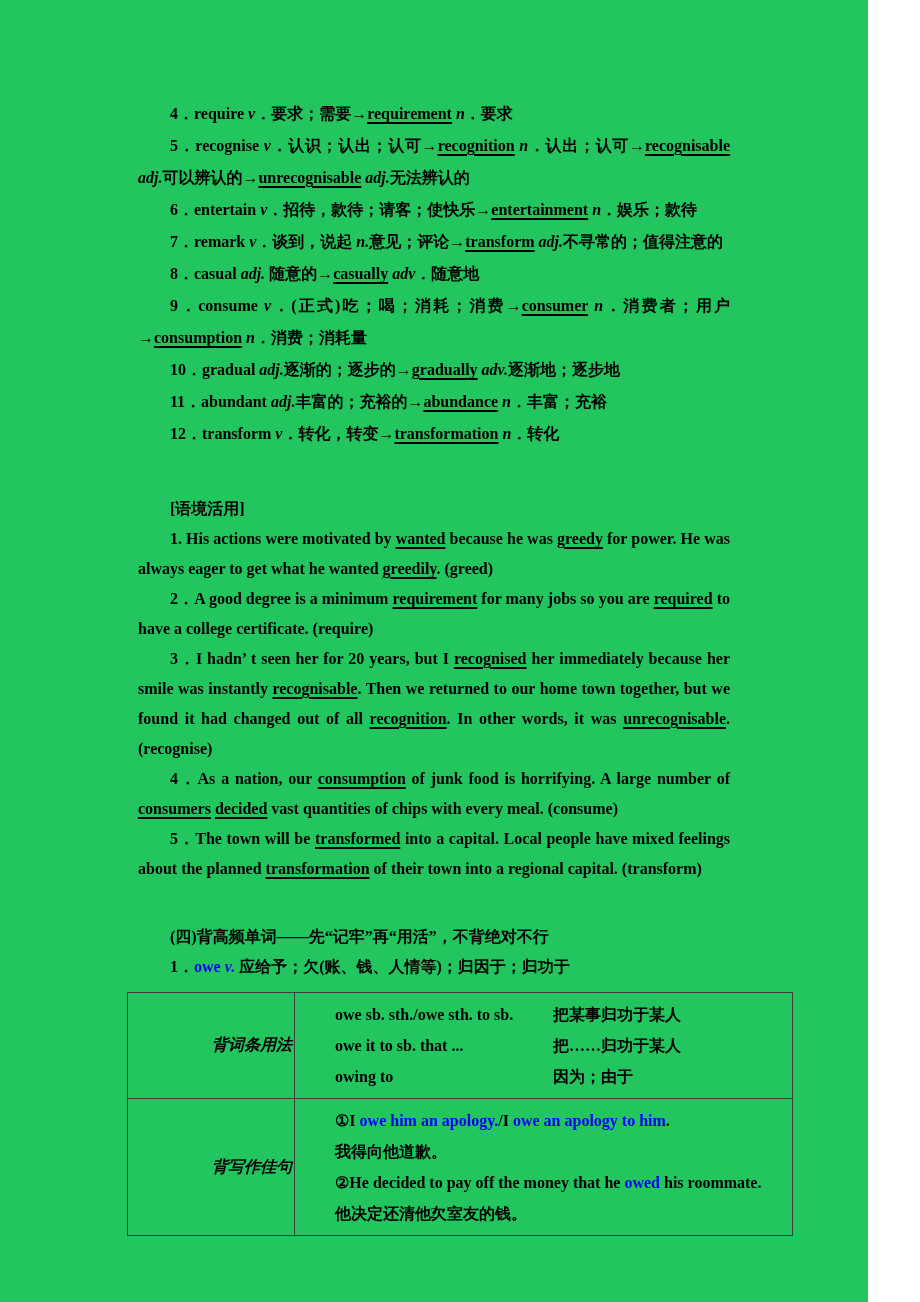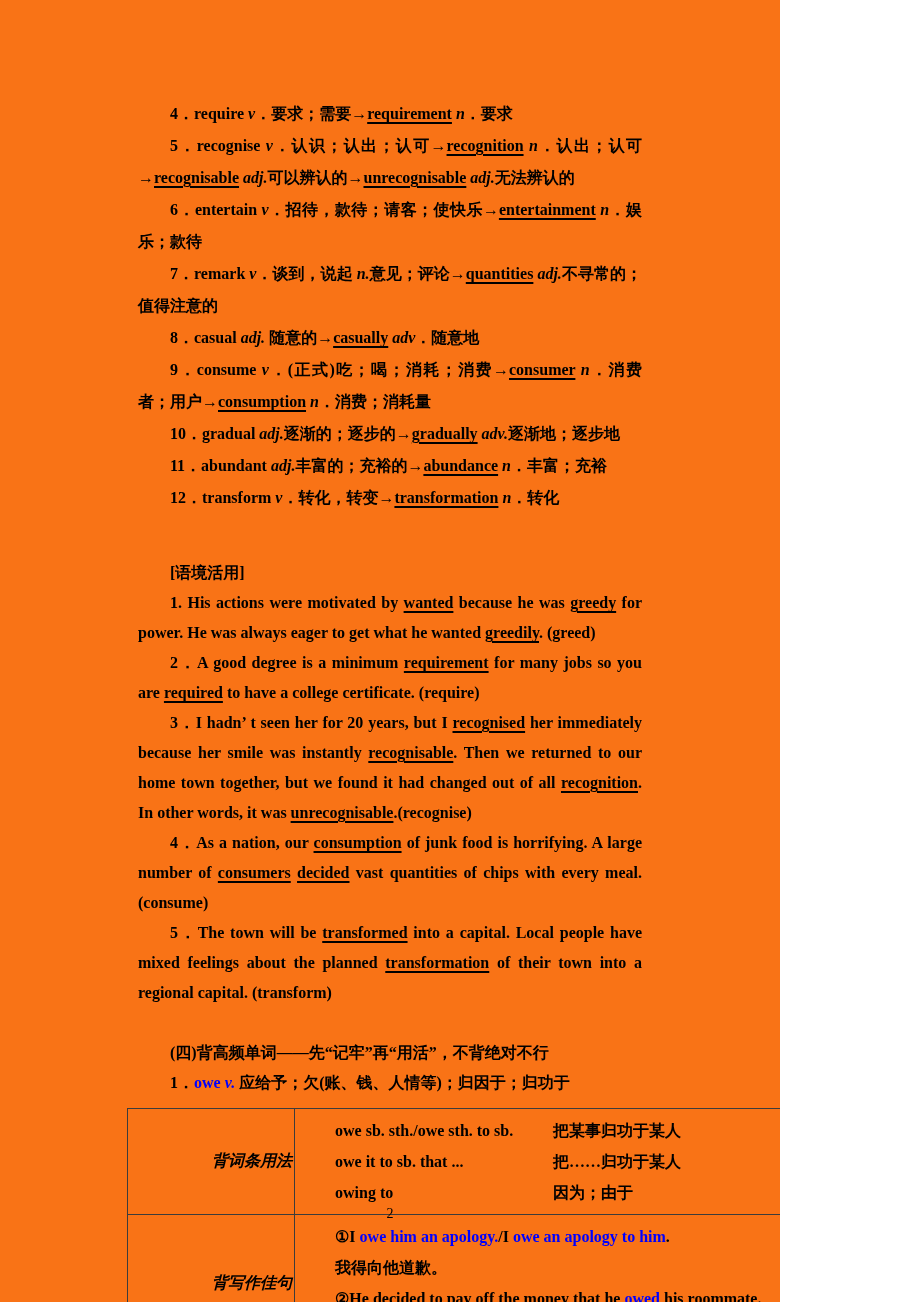--- a/index.html
+++ b/index.html
@@ -1,37 +1,37 @@
 <!DOCTYPE html>
 <html><head>
 <meta charset="utf-8">
 <style>
   html,body{margin:0;padding:0;background:#ffffff;}
   .page{
     position:relative;
-    width:780px;height:1302px;
-    background:#f97316;
+    width:868px;height:1302px;
+    background:#22c55e;
     color:#000;
     font-family:"Liberation Serif", serif;
     font-weight:bold;
     overflow:hidden;
   }
   .content{padding:98px 138px 0 138px;}
   p.doc{
     margin:0;
     font-size:16px;
     line-height:32px;
     text-align:justify;
     text-indent:32px;
   }
   .ctx p.doc{line-height:30px;}
   .it{font-style:italic;}
   .ul{text-decoration:underline;text-decoration-thickness:2px;text-underline-offset:3px;}
   .gap-lg{margin-top:44px;}
-  .gap-md{margin-top:30px;font-family:Liberation Serif, serif;}
+  .gap-md{margin-top:38px;font-family:Liberation Serif, serif;}
   table.usage{
     width:666px;
     margin:10px 0 0 -11px;
     border-collapse:collapse;
     table-layout:fixed;
   }
   table.usage td{
     border:1px solid #3c3c3c;
     vertical-align:middle;
     font-size:16px;
@@ -62,21 +62,21 @@
 </head>
 <body>
 
 <div class="page">
   <div class="content">
 
     <div>
         <p class="doc"><span>4．require </span><span class="it">v</span><span>．要求；需要→</span><span class="ul">requirement</span><span> </span><span class="it">n</span><span>．要求</span></p>
         <p class="doc"><span>5．recognise </span><span class="it">v</span><span>．认识；认出；认可→</span><span class="ul">recognition</span><span> </span><span class="it">n</span><span>．认出；认可→</span><span class="ul">recognisable</span><span> </span><span class="it">adj.</span><span>可以辨认的→</span><span class="ul">unrecognisable</span><span> </span><span class="it">adj.</span><span>无法辨认的</span></p>
         <p class="doc"><span>6．entertain </span><span class="it">v</span><span>．招待，款待；请客；使快乐→</span><span class="ul">entertainment</span><span> </span><span class="it">n</span><span>．娱乐；款待</span></p>
-        <p class="doc"><span>7．remark </span><span class="it">v</span><span>．谈到，说起 </span><span class="it">n.</span><span>意见；评论→</span><span class="ul">quantities</span><span> </span><span class="it">adj.</span><span>不寻常的；值得注意的</span></p>
+        <p class="doc"><span>7．remark </span><span class="it">v</span><span>．谈到，说起 </span><span class="it">n.</span><span>意见；评论→</span><span class="ul">transform</span><span> </span><span class="it">adj.</span><span>不寻常的；值得注意的</span></p>
         <p class="doc"><span>8．casual </span><span class="it">adj.</span><span> 随意的→</span><span class="ul">casually</span><span> </span><span class="it">adv</span><span>．随意地</span></p>
         <p class="doc"><span>9．consume </span><span class="it">v</span><span>．(正式)吃；喝；消耗；消费→</span><span class="ul">consumer</span><span> </span><span class="it">n</span><span>．消费者；用户→</span><span class="ul">consumption</span><span> </span><span class="it">n</span><span>．消费；消耗量</span></p>
         <p class="doc"><span>10．gradual </span><span class="it">adj.</span><span>逐渐的；逐步的→</span><span class="ul">gradually</span><span> </span><span class="it">adv.</span><span>逐渐地；逐步地</span></p>
         <p class="doc"><span>11．abundant </span><span class="it">adj.</span><span>丰富的；充裕的→</span><span class="ul">abundance</span><span> </span><span class="it">n</span><span>．丰富；充裕</span></p>
         <p class="doc"><span>12．transform </span><span class="it">v</span><span>．转化，转变→</span><span class="ul">transformation</span><span> </span><span class="it">n</span><span>．转化</span></p>
       </div>
 
     <div class="ctx gap-lg">
       <p class="doc">[语境活用]</p>
       <div>

